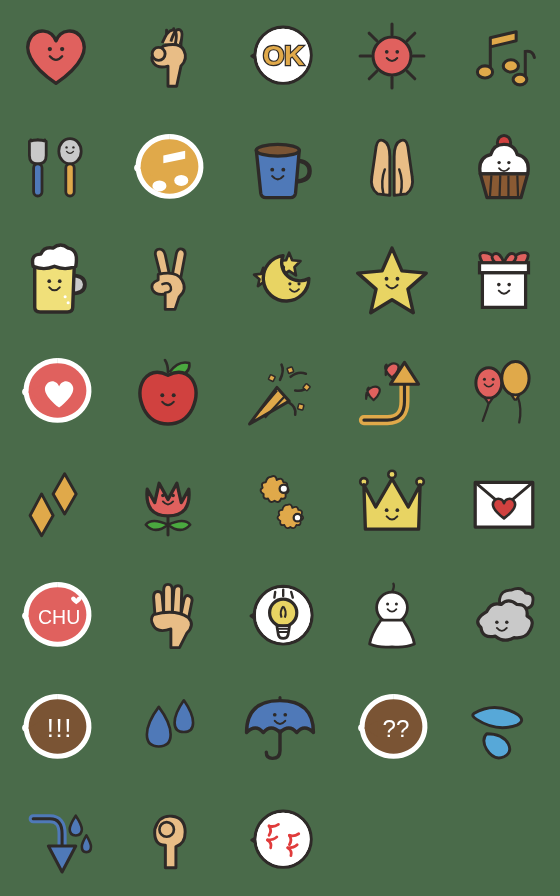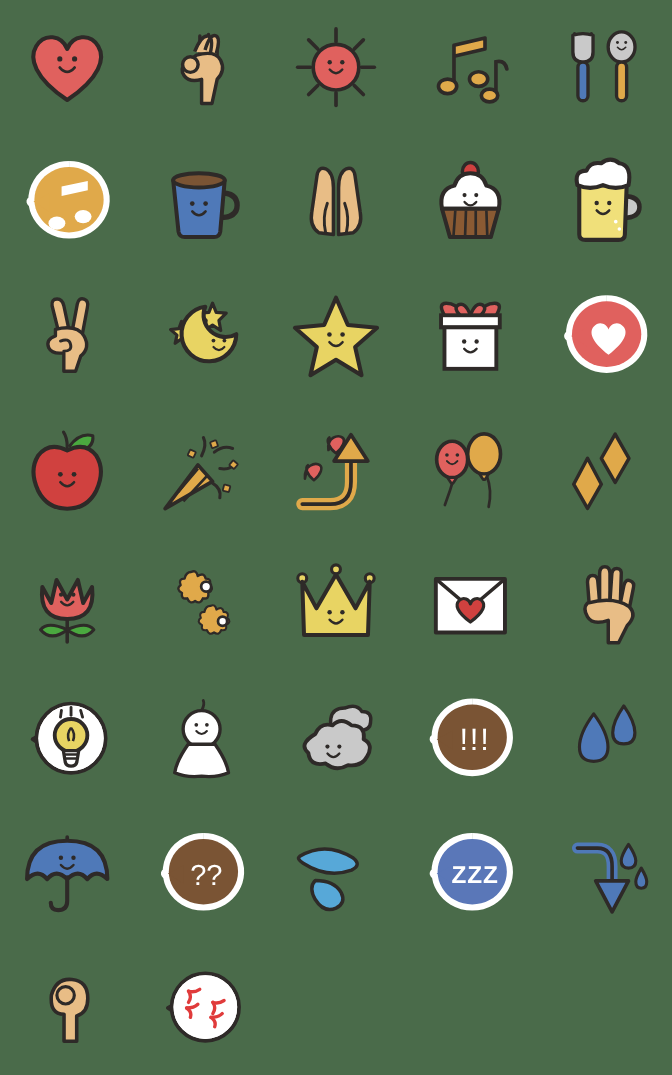--- a/index.html
+++ b/index.html
@@ -46,20 +46,32 @@
   <path d="M48 34 L48 14 M58 34 L58 12 M68 36 L68 18" stroke="#2e2a28" stroke-width="4" stroke-linecap="round" fill="none"></path>
   <path d="M42 32 q 8 -20 16 -18 q 6 2 2 20 M54 30 q 6 -20 13 -16 q 5 3 0 20" fill="#e8bd86" stroke="#2e2a28" stroke-width="4" stroke-linejoin="round"></path>
   <path d="M44 36 q 22 -6 28 6 q 6 12 -4 22 L 62 92 L 50 92 L 50 64 q -14 4 -20 -4 q -6 -8 2 -14 Z" fill="#e8bd86" stroke="#2e2a28" stroke-width="4" stroke-linejoin="round"></path>
   <circle cx="37" cy="47" r="9" fill="#e8bd86" stroke="#2e2a28" stroke-width="4"></circle>
         </svg>
       </span>
       <span class="sr">OK hand gesture</span>
     </div>
     <div class="cell">
       <span>
+        <svg width="84" height="78" viewBox="0 0 100 100">
+  <path d="M 14 50 L 32 40 L 32 62 Z" fill="#ffffff" stroke="#2e2a28" stroke-width="4" stroke-linejoin="round"></path>
+          <circle cx="54" cy="49" r="36" fill="#ffffff" stroke="#2e2a28" stroke-width="4"></circle>
+          <circle cx="54" cy="49" r="34" fill="#ffffff"></circle>
+  <text x="54" y="62" text-anchor="middle" font-family="Liberation Sans, sans-serif" font-size="36" font-weight="bold" fill="#e0a94a" stroke="#2e2a28" stroke-width="3" paint-order="stroke" letter-spacing="-1">OK</text>
+        </svg>
+      </span>
+      <span class="sr">OK</span>
+      <span class="sr">OK speech bubble</span>
+    </div>
+    <div class="cell">
+      <span>
         <svg width="76" height="76" viewBox="0 0 100 100">
   <g stroke="#2e2a28" stroke-width="4" stroke-linecap="round">
     <line x1="50" y1="8" x2="50" y2="22"></line>
             <line x1="50" y1="78" x2="50" y2="92"></line>
     <line x1="8" y1="50" x2="22" y2="50"></line>
             <line x1="78" y1="50" x2="92" y2="50"></line>
     <line x1="20" y1="20" x2="30" y2="30"></line>
             <line x1="70" y1="70" x2="80" y2="80"></line>
     <line x1="80" y1="20" x2="70" y2="30"></line>
             <line x1="30" y1="70" x2="20" y2="80"></line>
@@ -344,20 +356,33 @@
         <svg width="76" height="72" viewBox="0 0 100 100">
   <rect x="10" y="20" width="80" height="62" fill="#ffffff" stroke="#2e2a28" stroke-width="4.5" stroke-linejoin="round"></rect>
   <path d="M10 20 L50 54 L90 20" fill="none" stroke="#2e2a28" stroke-width="4"></path>
   <path d="M50 70 C 34 58 32 50 37 45 C 42 40 49 44 50 49 C 51 44 58 40 63 45 C 68 50 66 58 50 70 Z" fill="#d0413f" stroke="#2e2a28" stroke-width="3.6" stroke-linejoin="round"></path>
         </svg>
       </span>
       <span class="sr">Envelope with red heart seal</span>
     </div>
     <div class="cell">
       <span>
+        <svg width="82" height="78" viewBox="0 0 100 100">
+  <path d="M 12 50 L 30 40 L 30 62 Z M 52 12 a 38 36 0 1 1 -0.1 0" fill="none" stroke="#ffffff" stroke-width="11" stroke-linejoin="round"></path>
+          <path d="M 52 13 a 37 35 0 1 1 -0.1 0 Z" fill="#e0615e"></path>
+      <path d="M 14 50 L 31 41 L 31 61 Z" fill="#e0615e"></path>
+  <text x="54" y="60" text-anchor="middle" font-family="Liberation Sans, sans-serif" font-size="25" fill="#ffffff">CHU</text>
+  <path d="M76 28 q -3 -5 -6 -2 q -3 3 6 9 q 9 -6 6 -9 q -3 -3 -6 2 Z" fill="#ffffff"></path>
+        </svg>
+      </span>
+      <span class="sr">CHU</span>
+      <span class="sr">CHU kiss speech bubble</span>
+    </div>
+    <div class="cell">
+      <span>
         <svg width="72" height="78" viewBox="0 0 100 100">
   <path d="M32 50 L30 24 q 0 -8 6 -8 q 6 0 6 8 L44 46" fill="#e8bd86" stroke="#2e2a28" stroke-width="4" stroke-linejoin="round"></path>
   <path d="M44 46 L44 14 q 0 -8 6 -8 q 6 0 6 8 L56 46" fill="#e8bd86" stroke="#2e2a28" stroke-width="4" stroke-linejoin="round"></path>
   <path d="M56 46 L58 16 q 0 -8 6 -8 q 6 0 5 8 L68 48" fill="#e8bd86" stroke="#2e2a28" stroke-width="4" stroke-linejoin="round"></path>
   <path d="M68 48 L72 28 q 2 -8 7 -6 q 6 2 4 9 L78 56" fill="#e8bd86" stroke="#2e2a28" stroke-width="4" stroke-linejoin="round"></path>
   <path d="M30 48 q 30 -8 48 4 q 10 10 -2 22 L 66 94 L 54 94 L 54 68 q -18 6 -24 -4 q -6 -10 0 -16 Z" fill="#e8bd86" stroke="#2e2a28" stroke-width="4" stroke-linejoin="round"></path>
         </svg>
       </span>
       <span class="sr">Raised open hand</span>
     </div>
@@ -452,32 +477,20 @@
       <span class="sr">Double question mark bubble</span>
     </div>
     <div class="cell">
       <span>
         <svg width="80" height="72" viewBox="0 0 100 100">
   <path d="M8 30 q 30 -18 62 2 q 10 8 -2 14 q -28 10 -56 -8 Q 4 33 8 30 Z" fill="#57a8d8" stroke="#2e2a28" stroke-width="4" stroke-linejoin="round"></path>
   <path d="M26 58 q 22 0 30 14 q 6 12 -6 18 q -14 6 -24 -10 q -8 -14 0 -22 Z" fill="#57a8d8" stroke="#2e2a28" stroke-width="4" stroke-linejoin="round"></path>
         </svg>
       </span>
       <span class="sr">Blue splash drops</span>
-    </div>
-    <div class="cell">
-      <span>
-        <svg width="82" height="78" viewBox="0 0 100 100">
-  <path d="M 12 50 L 30 40 L 30 62 Z M 52 12 a 38 36 0 1 1 -0.1 0" fill="none" stroke="#ffffff" stroke-width="11" stroke-linejoin="round"></path>
-          <path d="M 52 13 a 37 35 0 1 1 -0.1 0 Z" fill="#5a77b8"></path>
-      <path d="M 14 50 L 31 41 L 31 61 Z" fill="#5a77b8"></path>
-  <text x="55" y="60" text-anchor="middle" font-family="Liberation Sans, sans-serif" font-size="26" font-weight="bold" fill="#ffffff" letter-spacing="1">ZZZ</text>
-        </svg>
-      </span>
-      <span class="sr">ZZZ</span>
-      <span class="sr">ZZZ sleeping bubble</span>
     </div>
     <div class="cell">
       <span>
         <svg width="76" height="78" viewBox="0 0 100 100">
   <path d="M20 22 L42 22 q 16 0 16 20 L58 64" fill="none" stroke="#4f79b8" stroke-width="12" stroke-linecap="round"></path>
   <path d="M20 22 L42 22 q 16 0 16 20 L58 64" fill="none" stroke="#2e2a28" stroke-width="4" stroke-linecap="round" stroke-dasharray="0"></path>
   <path d="M40 58 L76 58 L58 92 Z" fill="#4f79b8" stroke="#2e2a28" stroke-width="4" stroke-linejoin="round"></path>
   <path d="M76 18 q 8 12 8 18 q 0 8 -8 8 q -8 0 -8 -8 q 0 -6 8 -18 Z" fill="#4f79b8" stroke="#2e2a28" stroke-width="3.4" stroke-linejoin="round"></path>
   <path d="M90 44 q 6 10 6 15 q 0 7 -6 7 q -6 0 -6 -7 q 0 -5 6 -15 Z" fill="#4f79b8" stroke="#2e2a28" stroke-width="3.4" stroke-linejoin="round"></path>
         </svg>

